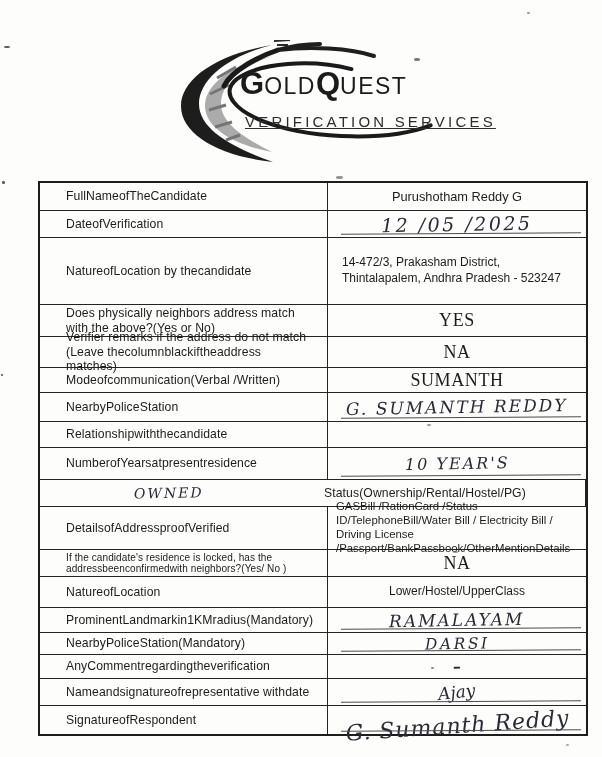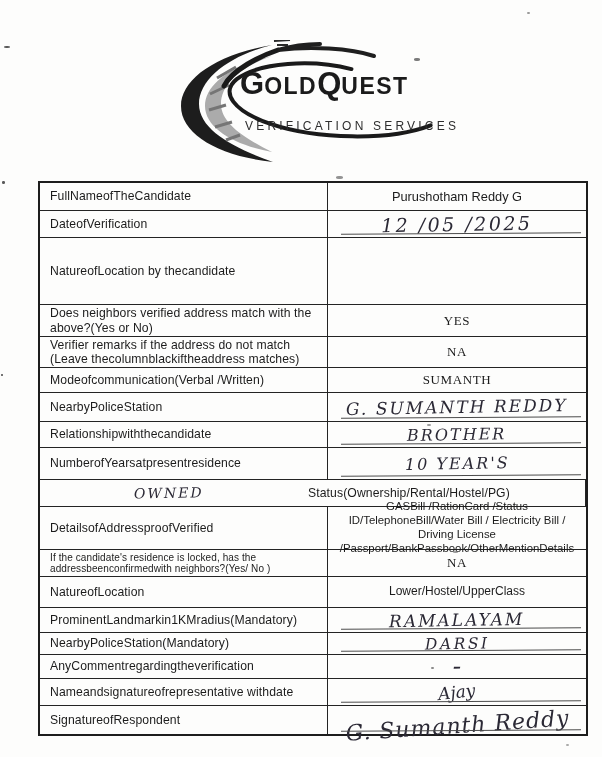--- a/index.html
+++ b/index.html
@@ -19,60 +19,59 @@
     width: 335px; height: 128px;
   }
   .logo svg { position: absolute; left: 0; top: 0; }
   .brand {
     position: absolute; left: 80px; top: 26px;
     display: flex; align-items: baseline;
     white-space: nowrap;
     color: #1b1b1b;
   }
   .brand .big   { font-size: 31px; font-weight: 700; letter-spacing: 0px; }
-  .brand .small { font-size: 23px; font-weight: 700; letter-spacing: 1.5px; }
+  .brand .small { font-size: 23px; font-weight: 400; letter-spacing: 1.5px; }
   .tagline1 {
     position: absolute; left: 84px; top: 62px;
     font-size: 9.5px; letter-spacing: 1.6px; color: #2d2d2d; white-space: nowrap;
   }
   .tagline2 {
-    position: absolute; left: 85px; top: 79px;
-    font-size: 12px; letter-spacing: 3.2px; color: #2d2d2d; white-space: nowrap;
+    position: absolute; left: 85px; top: 73px;
+    font-size: 15px; letter-spacing: 3.2px; color: #2d2d2d; white-space: nowrap; text-decoration: underline;
   }
 
   
   .vtable {
     position: absolute;
     left: 38px; top: 181px;
     width: 550px;
     border: 2px solid #1d1d1d;
     background: #fdfdfc;
   }
   .tr { display: flex; overflow: visible; }
   .tr + .tr { border-top: 1.5px solid #242424; }
   .td { overflow: visible; }
   .td.label {
     width: 288px;
     border-right: 1.6px solid #242424;
-    padding: 2px 12px 2px 10px;
+    padding: 2px 12px 2px 26px;
     display: flex; align-items: center;
     font-size: 12.2px; line-height: 1.18;
     letter-spacing: 0.1px;
   }
   .td.value {
     flex: 1;
     position: relative;
     display: flex; align-items: center; justify-content: center;
-    text-align: center;
     padding: 1px 8px;
   }
   .v-sans    { font-size: 12.8px; }
   .v-sans-sm { font-size: 12px; line-height: 1.3; }
   .v-sans-xs { font-size: 11.4px; line-height: 1.22; padding: 0 2px; }
-  .v-serif   { font-family: "Liberation Serif", serif; font-size: 13px; letter-spacing: 0.6px; }
+  .v-serif   { font-family: "Liberation Serif", serif; font-size: 18px; letter-spacing: 0.6px; }
 
   
   .hand {
     font-family: "DejaVu Serif", serif;
     font-style: italic;
     color: #2b2935;
     display: inline-block;
     transform: rotate(-1deg);
     white-space: nowrap;
   }
@@ -140,24 +139,25 @@
 
   <div class="tr" style="height:27px">
     <div class="td label">DateofVerification</div>
     <div class="td value uline">
       <span class="hand h19">12 /05 /2025</span>
     </div>
   </div>
 
   <div class="tr" style="height:67px">
     <div class="td label">NatureofLocation by thecandidate</div>
+    <div class="td value v-sans-sm" style="padding:0 14px">14-472/3, Prakasham District, Thintalapalem, Andhra Pradesh - 523247</div>
   </div>
 
   <div class="tr" style="height:32px">
-    <div class="td label">Does neighbors verified address match with the above?(Yes or No)</div>
+    <div class="td label">Does physically neighbors address match with the above?(Yes or No)</div>
     <div class="td value v-serif">YES</div>
   </div>
 
   <div class="tr" style="height:31px">
     <div class="td label">Verifier remarks if the address do not match (Leave thecolumnblackiftheaddress matches)</div>
     <div class="td value v-serif">NA</div>
   </div>
 
   <div class="tr" style="height:25px">
     <div class="td label">Modeofcommunication(Verbal /Written)</div>
@@ -166,23 +166,20 @@
 
   <div class="tr" style="height:29px">
     <div class="td label">NearbyPoliceStation</div>
     <div class="td value uline">
       <span class="hand h17">G. SUMANTH REDDY</span>
     </div>
   </div>
 
   <div class="tr" style="height:26px">
     <div class="td label">Relationshipwiththecandidate</div>
-    <div class="td value uline">
-      <span class="hand h16">BROTHER</span>
-    </div>
   </div>
 
   <div class="tr" style="height:32px">
     <div class="td label">NumberofYearsatpresentresidence</div>
     <div class="td value uline">
       <span class="hand h16">10 YEAR'S</span>
     </div>
   </div>
 
   <div class="tr" style="height:27px">

